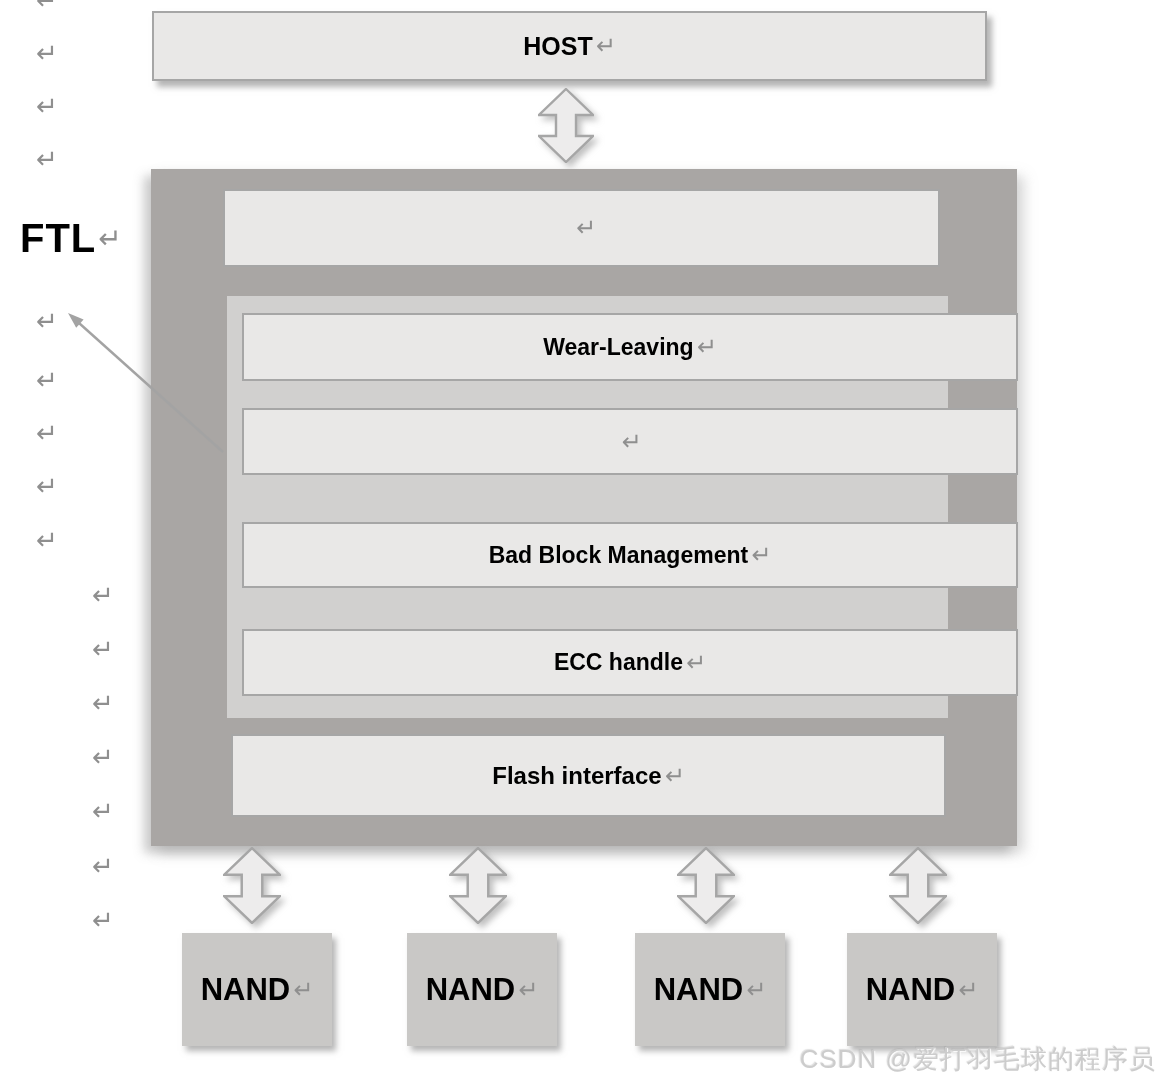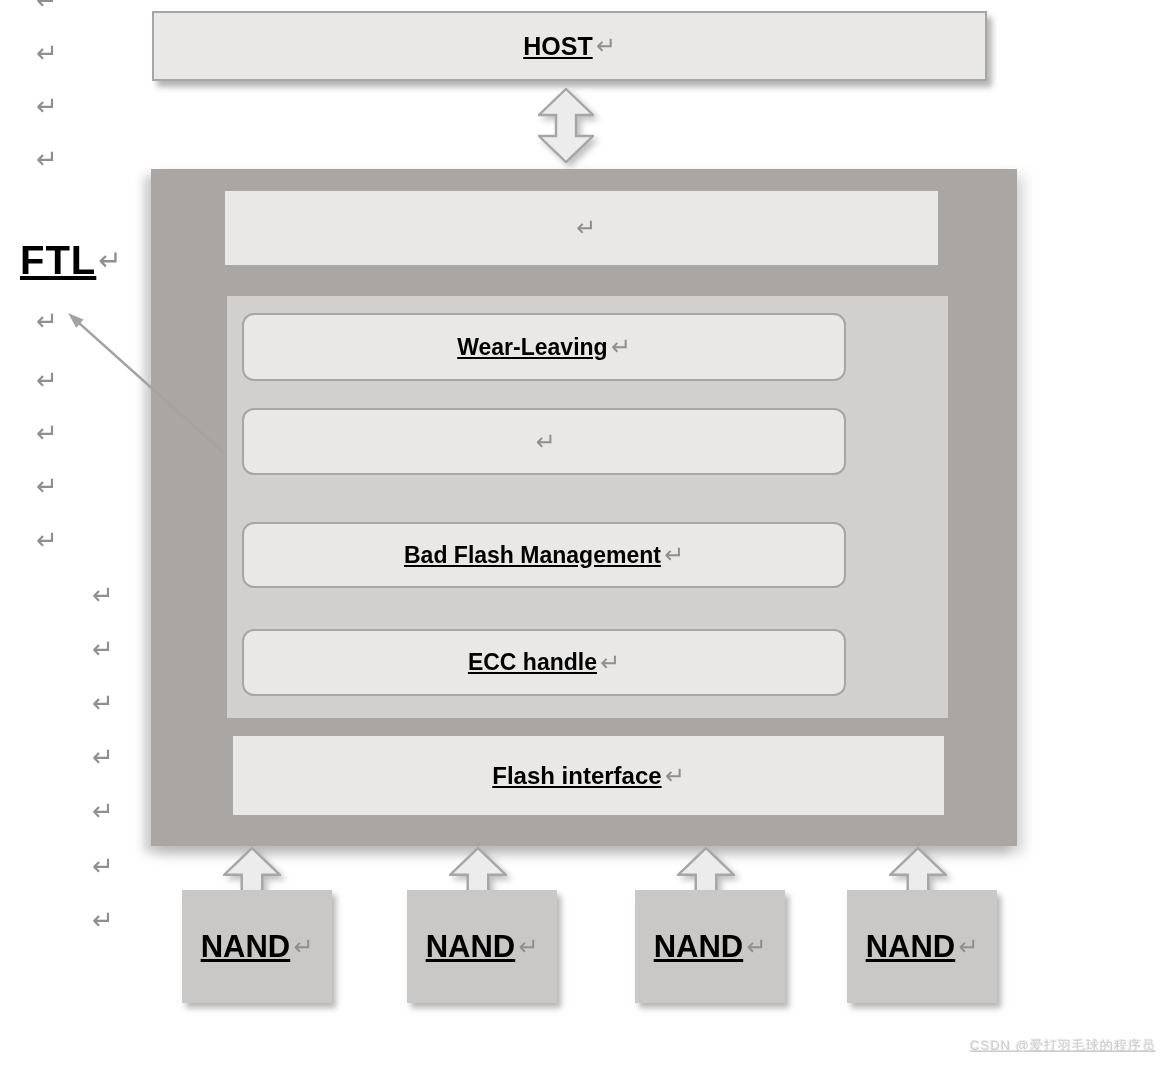--- a/index.html
+++ b/index.html
@@ -8,60 +8,60 @@
     --arrow-border:#a6a6a6; --paragraph-mark:#8f8f8f; --annotation-arrow:#a3a3a3;
     --watermark:#cccccc; --text:#000000;
   }
   *{margin:0;padding:0;box-sizing:border-box;}
   html,body{background:#fff;}
   body{font-family:"Liberation Sans","DejaVu Sans",sans-serif;}
   .canvas{position:relative;width:1160px;height:1077px;background:#fff;overflow:hidden;}
 
   .shape-box{position:absolute;display:flex;align-items:center;justify-content:center;
     background:var(--light-box-fill);border:2px solid var(--box-border);color:var(--text);}
-  .label{font-weight:700;color:var(--text);white-space:nowrap;text-decoration:underline;}
+  .label{font-weight:700;color:var(--text);white-space:nowrap;}
   .pmark{color:var(--paragraph-mark);font-weight:400;font-size:24px;line-height:1;margin-left:3px;}
 
   .host-box{left:152px;top:11px;width:835px;height:70px;font-size:25px;
     box-shadow:5px 6px 6px rgba(130,130,130,.6);}
   .ftl-container{position:absolute;left:151px;top:169px;width:866px;height:677px;
     background:var(--outer-box);
     box-shadow:-7px 7px 10px rgba(140,140,140,.45), 7px 7px 12px rgba(140,140,140,.35);}
   .host-interface-box{left:223px;top:189px;width:717px;height:78px;font-size:23px;}
   .ftl-core-panel{position:absolute;left:227px;top:296px;width:721px;height:422px;
     background:var(--inner-panel);}
-  .module-box{left:242px;width:604px;font-size:23px;border-radius:12px;}
+  .module-box{left:242px;width:776px;font-size:23px;}
   .mod-0{top:313px;height:68px;}
   .mod-1{top:408px;height:67px;}
   .mod-2{top:522px;height:66px;}
   .mod-3{top:629px;height:67px;}
   .flash-interface-box{left:231px;top:734px;width:715px;height:83px;font-size:24px;align-items:center;}
-  .nand-box{top:890px;width:150px;height:113px;font-size:31px;background:var(--nand-fill);
+  .nand-box{top:933px;width:150px;height:113px;font-size:31px;background:var(--nand-fill);
     border:none;box-shadow:4px 5px 6px rgba(120,120,120,.55);}
   .nand-0{left:182px;} .nand-1{left:407px;} .nand-2{left:635px;} .nand-3{left:847px;}
 
   .updown-arrow{position:absolute;filter:drop-shadow(4px 4px 3px rgba(130,130,130,.5));}
   .arrow-top{left:538px;top:88px;}
   .arrow-b0{left:223px;top:847px;}
   .arrow-b1{left:449px;top:847px;}
   .arrow-b2{left:677px;top:847px;}
   .arrow-b3{left:889px;top:847px;}
 
-  .ftl-label-wrap{position:absolute;left:20px;top:238px;display:flex;align-items:center;}
+  .ftl-label-wrap{position:absolute;left:20px;top:216px;display:flex;align-items:center;}
   .ftl-label-wrap .label{font-size:40px;letter-spacing:1px;}
   .ftl-label-wrap .pmark{font-size:28px;margin-left:2px;}
 
   .margin-marks span{position:absolute;font-size:26px;line-height:1;
     color:var(--paragraph-mark);}
 
   .annotation-arrow{position:absolute;left:55px;top:300px;}
 
-  .watermark{position:absolute;right:4px;bottom:22px;font-size:13px;color:var(--watermark);
+  .watermark{position:absolute;right:4px;bottom:0;font-size:26px;color:var(--watermark);
     text-shadow:1px 1px 1px rgba(255,255,255,.95), -1px -1px 1px rgba(160,160,160,.35);
-    letter-spacing:1px;text-decoration:underline;}
+    letter-spacing:1px;}
 </style>
 </head>
 <body>
 
 <div class="canvas">
 
   <div class="shape-box host-box">
     <span class="label">HOST</span>
       <span class="pmark">↵</span>
   </div>
@@ -79,21 +79,21 @@
   <div class="ftl-core-panel"></div>
 
   <div class="shape-box module-box mod-0">
     <span class="label">Wear-Leaving</span>
       <span class="pmark">↵</span>
   </div>
   <div class="shape-box module-box mod-1">
       <span class="pmark">↵</span>
   </div>
   <div class="shape-box module-box mod-2">
-    <span class="label">Bad Flash Management</span>
+    <span class="label">Bad Block Management</span>
       <span class="pmark">↵</span>
   </div>
   <div class="shape-box module-box mod-3">
     <span class="label">ECC handle</span>
       <span class="pmark">↵</span>
   </div>
 
   <div class="shape-box flash-interface-box">
     <span class="label">Flash interface</span>
       <span class="pmark">↵</span>

